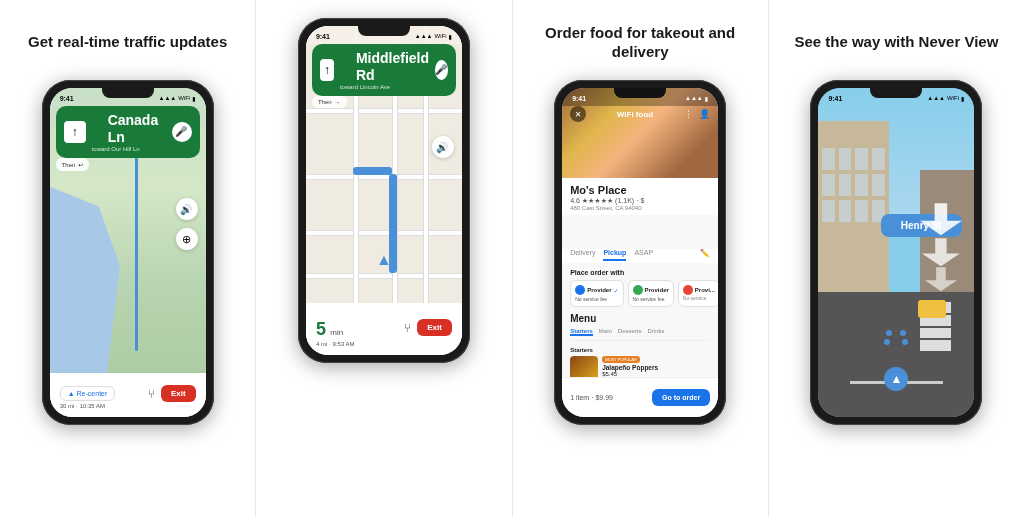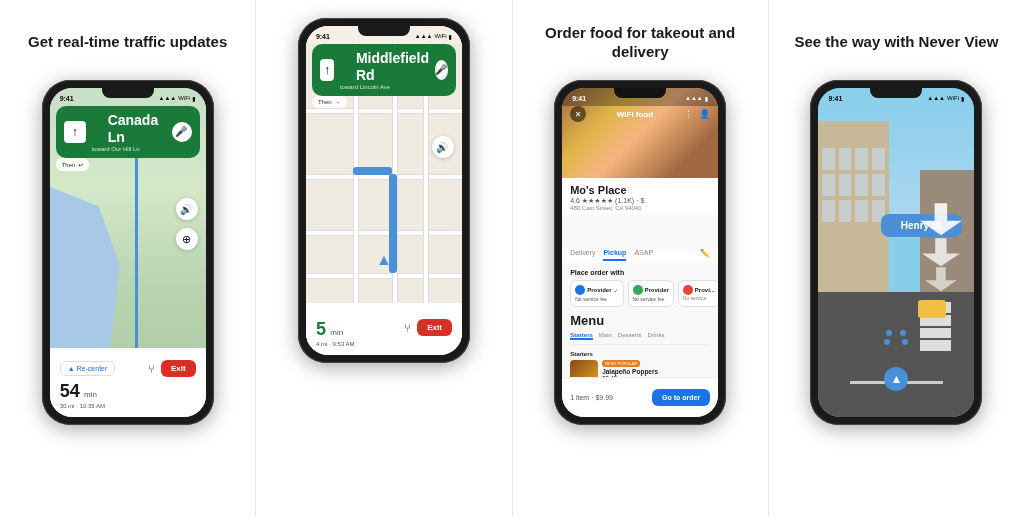--- a/index.html
+++ b/index.html
@@ -410,21 +410,21 @@
     }
     .provider-fee {
       font-size: 5px;
       color: #555;
       margin-top: 1px;
     }
     .menu-section {
       margin-top: 4px;
     }
     .menu-title {
-      font-size: 13px;
+      font-size: 10px;
       font-weight: 700;
       color: #1a1a1a;
       margin-bottom: 4px;
     }
     .menu-tabs {
       display: flex;
       gap: 6px;
       margin-bottom: 6px;
       border-bottom: 1px solid #eee;
       padding-bottom: 4px;
@@ -657,24 +657,20 @@
 
         <div class="bottom-bar1">
           <div class="btn-row">
             <div class="btn-recenter">
               <span>▲</span>
               <span>Re-center</span>
             </div>
             <div style="flex:1"></div>
             <div style="font-size:12px;color:#555;">⑂</div>
             <div class="btn-exit">Exit</div>
-          </div>
-          <div style="margin-top:4px;">
-            <span class="eta-time">54</span>
-            <span class="eta-unit">min</span>
           </div>
           <div class="eta-info">30 mi · 10:35 AM</div>
         </div>
       </div>
     </div>
   </div>
 
   <div class="panel">
     <div class="phone">
       <div class="phone-notch"></div>

